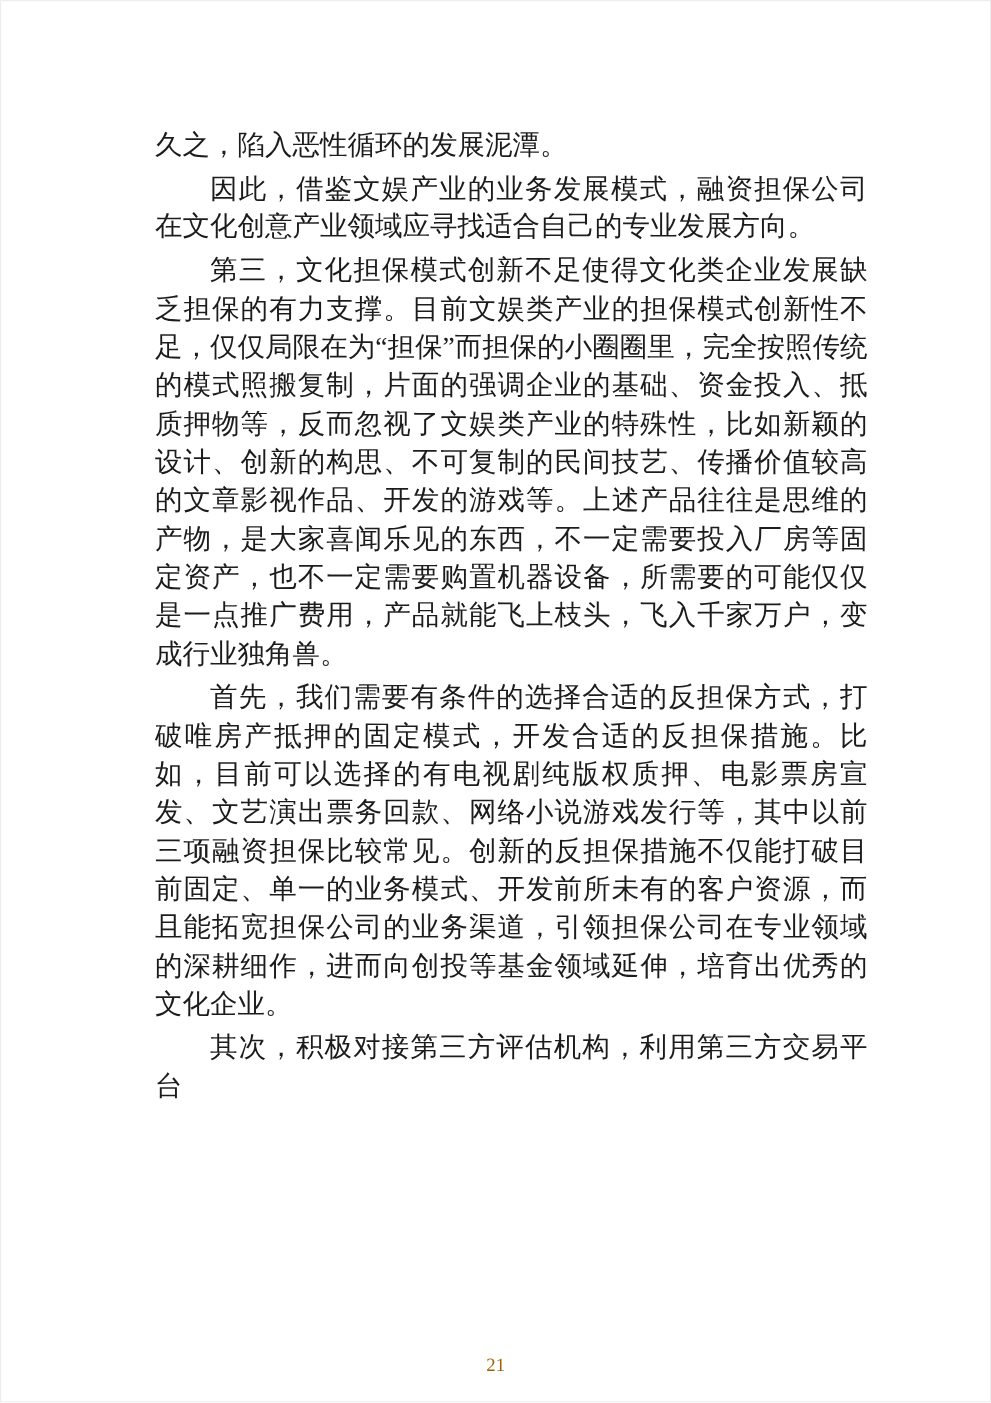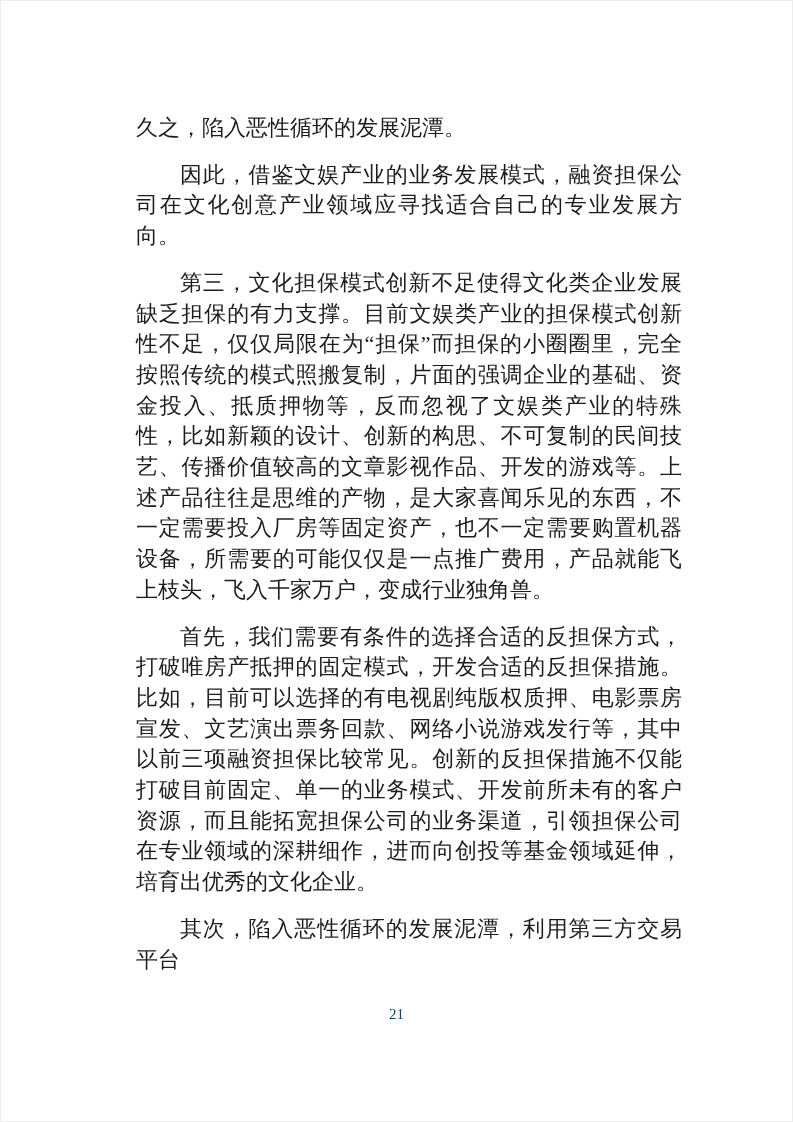--- a/index.html
+++ b/index.html
@@ -22,42 +22,42 @@
     left: 119px;
     top: 96px;
     width: 578px;
     color: #1c1c1c;
     font-size: 22px;
     line-height: 30.7px;
     text-align: justify;
     letter-spacing: 0;
   }
   .para {
-    margin: 16px;
+    margin: 4px;
     padding: 0;
   }
   .para.indent {
     text-indent: 2em;
   }
   .footer {
     position: absolute;
-    top: 1005px;
+    top: 1084px;
     left: 0;
     width: 100%;
     text-align: center;
     font-size: 15px;
-    color: #0c4a6e;
+    color: #a16207;
     font-family: "Liberation Serif", serif;
   }
 </style>
 </head>
 <body>
 
 <div class="page">
   <div class="text-block">
     <p class="para">久之，陷入恶性循环的发展泥潭。</p>
     <p class="para indent">因此，借鉴文娱产业的业务发展模式，融资担保公司在文化创意产业领域应寻找适合自己的专业发展方向。</p>
     <p class="para indent">第三，文化担保模式创新不足使得文化类企业发展缺乏担保的有力支撑。目前文娱类产业的担保模式创新性不足，仅仅局限在为“担保”而担保的小圈圈里，完全按照传统的模式照搬复制，片面的强调企业的基础、资金投入、抵质押物等，反而忽视了文娱类产业的特殊性，比如新颖的设计、创新的构思、不可复制的民间技艺、传播价值较高的文章影视作品、开发的游戏等。上述产品往往是思维的产物，是大家喜闻乐见的东西，不一定需要投入厂房等固定资产，也不一定需要购置机器设备，所需要的可能仅仅是一点推广费用，产品就能飞上枝头，飞入千家万户，变成行业独角兽。</p>
     <p class="para indent">首先，我们需要有条件的选择合适的反担保方式，打破唯房产抵押的固定模式，开发合适的反担保措施。比如，目前可以选择的有电视剧纯版权质押、电影票房宣发、文艺演出票务回款、网络小说游戏发行等，其中以前三项融资担保比较常见。创新的反担保措施不仅能打破目前固定、单一的业务模式、开发前所未有的客户资源，而且能拓宽担保公司的业务渠道，引领担保公司在专业领域的深耕细作，进而向创投等基金领域延伸，培育出优秀的文化企业。</p>
-    <p class="para indent">其次，陷入恶性循环的发展泥潭，利用第三方交易平台</p>
+    <p class="para indent">其次，积极对接第三方评估机构，利用第三方交易平台</p>
   </div>
   <div class="footer">21</div>
 </div>
 
 </body></html>

